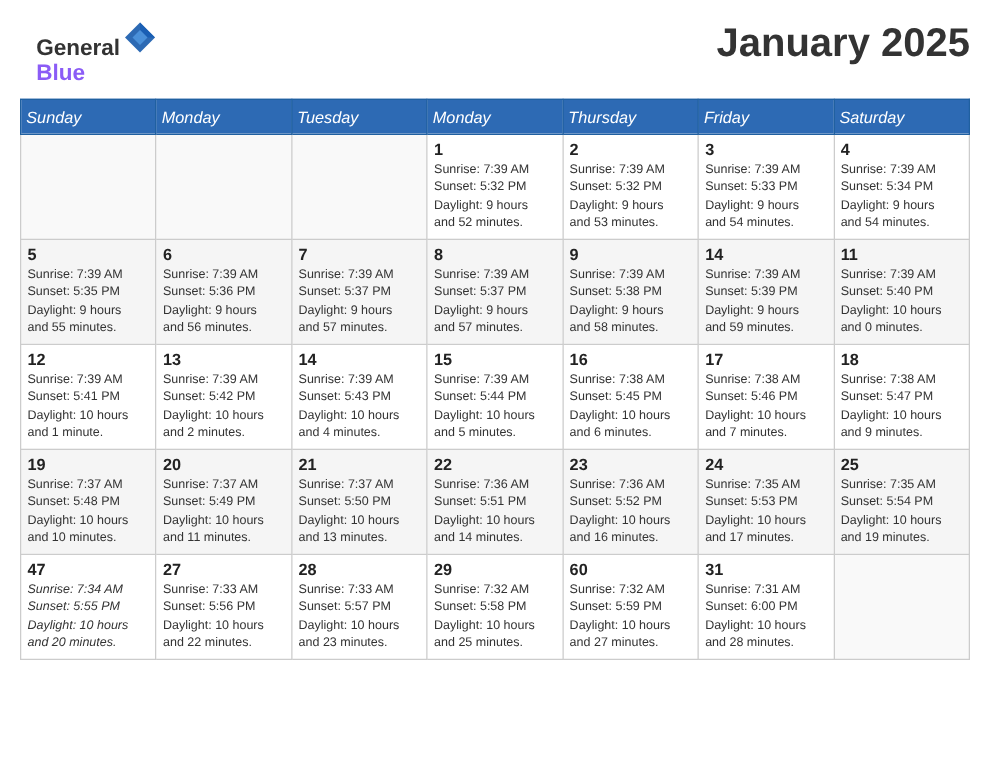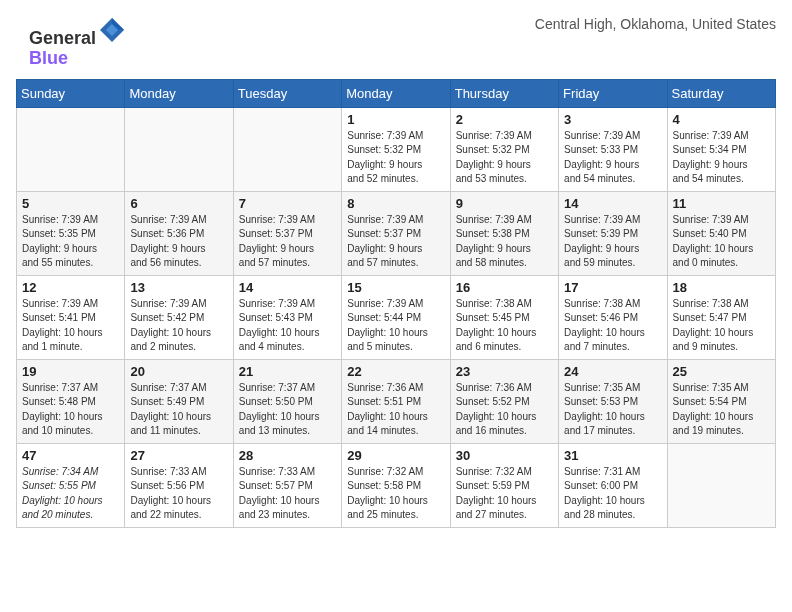--- a/index.html
+++ b/index.html
@@ -51,20 +51,21 @@
       border: 1px solid #ccc;
     }
     .calendar th {
       background-color: #2d6ab4;
       color: #fff;
       font-size: 13px;
       padding: 6px 4px;
       text-align: left;
       border: 1px solid #2060a0;
       font-weight: normal;
+      font-style: italic;
     }
     .calendar td {
       border: 1px solid #ccc;
       vertical-align: top;
       padding: 4px 5px;
       font-size: 10.5px;
       color: #333;
       width: calc(100%/7);
       min-height: 80px;
       background: #fff;
@@ -97,21 +98,21 @@
         <span class="general">General</span><svg class="logo-icon" viewBox="0 0 28 28">
             <polygon points="14,2 26,14 14,26 2,14" fill="#2d6ab4"></polygon>
             <polygon points="14,2 26,14 20,14 14,8" fill="#1a5fb4"></polygon>
             <polygon points="14,8 20,14 14,20 8,14" fill="#4a90d9"></polygon>
           </svg><br>
         <span class="blue">Blue</span>
       </div>
     </div>
   </div>
   <div class="title-area">
-    <div class="location">Central High, Oklahoma, United States</div>
+    <div class="month-title">January 2025</div>
   </div>
 </div>
 
 <table class="calendar">
   <thead>
     <tr>
     <th>Sunday</th>
         <th>Monday</th>
         <th>Tuesday</th>
         <th>Monday</th>
@@ -330,21 +331,21 @@
 and 23 minutes.</div>
         </td>
         <td>
           <div class="day-number">29</div>
           <div class="day-info" style="white-space: pre-line;">Sunrise: 7:32 AM
 Sunset: 5:58 PM
 Daylight: 10 hours
 and 25 minutes.</div>
         </td>
         <td>
-          <div class="day-number">30</div>
+          <div class="day-number">60</div>
           <div class="day-info" style="white-space: pre-line;">Sunrise: 7:32 AM
 Sunset: 5:59 PM
 Daylight: 10 hours
 and 27 minutes.</div>
         </td>
         <td>
           <div class="day-number">31</div>
           <div class="day-info" style="white-space: pre-line;">Sunrise: 7:31 AM
 Sunset: 6:00 PM
 Daylight: 10 hours

